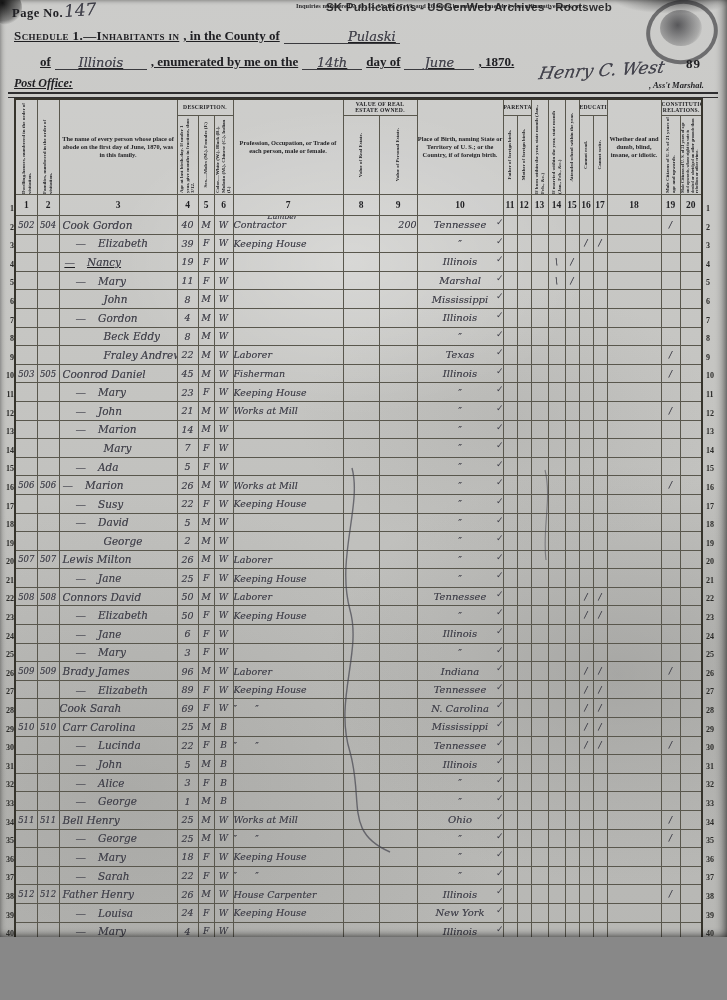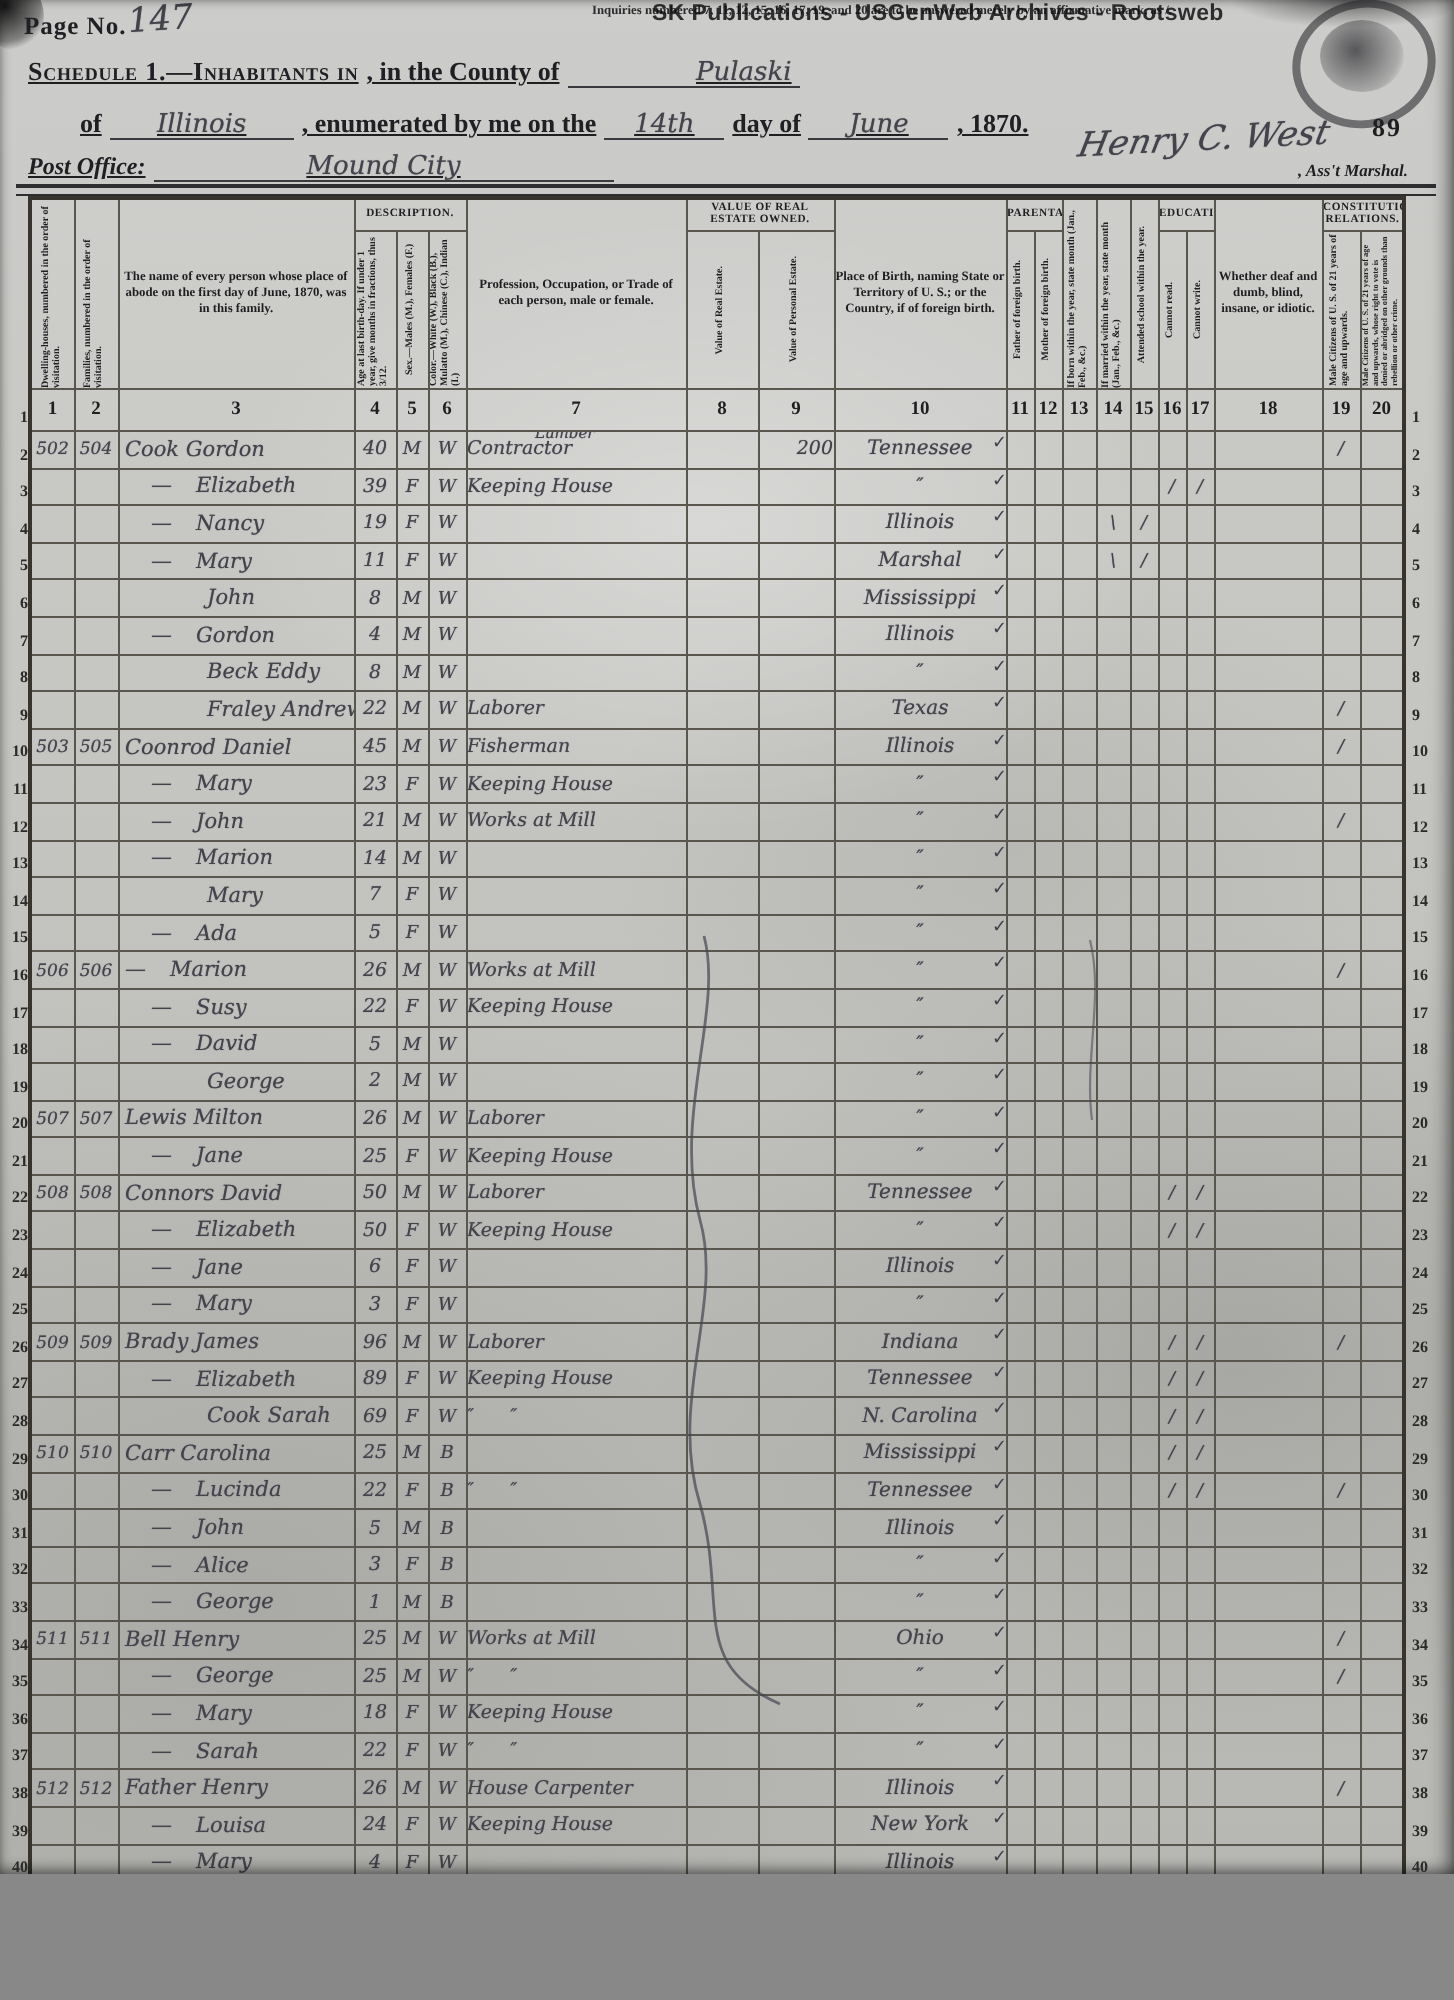--- a/index.html
+++ b/index.html
@@ -122,21 +122,20 @@
     <span class="pr">of</span>
     <span class="hw fill w88">Illinois</span>
     <span class="pr">, enumerated by me on the</span>
     <span class="hw fill w56">14th</span>
     <span class="pr">day of</span>
     <span class="hw fill w66">June</span>
     <span class="pr">, 1870.</span>
   </div>
   <div class="line l3">
     <span class="pr poffice">Post Office:</span>
-    <span class="hw fill w225">Mound City</span>
   </div>
   <div class="sig hw">Henry C. West</div>
   <div class="marshal">, Ass't Marshal.</div>
   <div class="stamp-num">89</div>
   <div class="stamp">
     <div class="ring"></div>
     <div class="blob"></div>
   </div>
   <div class="hr2"></div>
 
@@ -406,21 +405,21 @@
           <td class="c-mk"></td>
           <td class="c-mk"><span class="hw">/</span></td>
           <td class="c-mk"><span class="hw">/</span></td>
           <td class="c-mk"></td>
           <td class="c-mk"></td>
           <td class="c-mk"></td>
         </tr>
         <tr>
           <td class="c-num"></td>
           <td class="c-num"></td>
-          <td class="c-name" style="padding-left: 16px;"><span class="pre hw">—</span><span class="hw">Nancy</span></td>
+          <td class="c-name" style="padding-left: 5px; text-decoration: underline;"><span class="pre hw">—</span><span class="hw">Nancy</span></td>
           <td class="c-age"><span class="hw">19</span></td>
           <td class="c-sx"><span class="hw">F</span></td>
           <td class="c-sx"><span class="hw">W</span></td>
           <td class="c-occ"><div class="hw"></div></td>
           <td class="c-val"></td>
           <td class="c-val"></td>
           <td class="c-bp"><span class="hw">Illinois</span><span class="bchk">✓</span></td>
           <td class="c-mk"></td>
           <td class="c-mk"></td>
           <td class="c-mk"></td>
@@ -934,21 +933,21 @@
           <td class="c-mk"></td>
           <td class="c-mk"><span class="hw">/</span></td>
           <td class="c-mk"><span class="hw">/</span></td>
           <td class="c-mk"></td>
           <td class="c-mk"></td>
           <td class="c-mk"></td>
         </tr>
         <tr>
           <td class="c-num"></td>
           <td class="c-num"></td>
-          <td class="c-name" style="padding-left: 44px;"><span class="hw">Cook Sarah</span></td>
+          <td class="c-name" style=""><span class="hw">Cook Sarah</span></td>
           <td class="c-age"><span class="hw">69</span></td>
           <td class="c-sx"><span class="hw">F</span></td>
           <td class="c-sx"><span class="hw">W</span></td>
           <td class="c-occ"><div class="hw">″      ″</div></td>
           <td class="c-val"></td>
           <td class="c-val"></td>
           <td class="c-bp"><span class="hw">N. Carolina</span><span class="bchk">✓</span></td>
           <td class="c-mk"></td>
           <td class="c-mk"></td>
           <td class="c-mk"></td>

